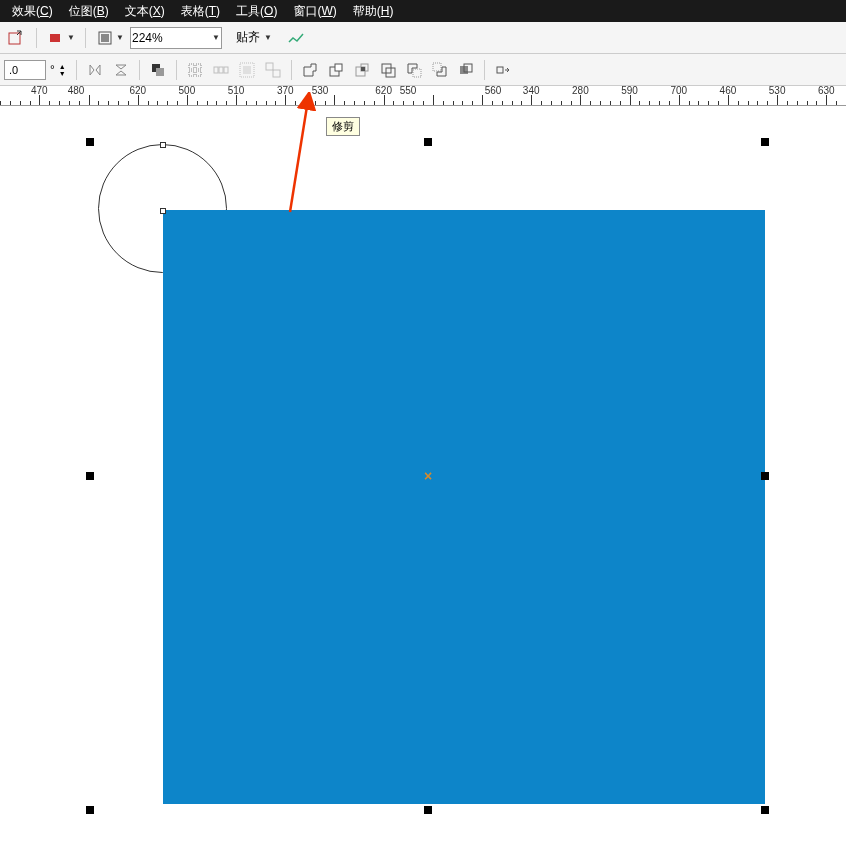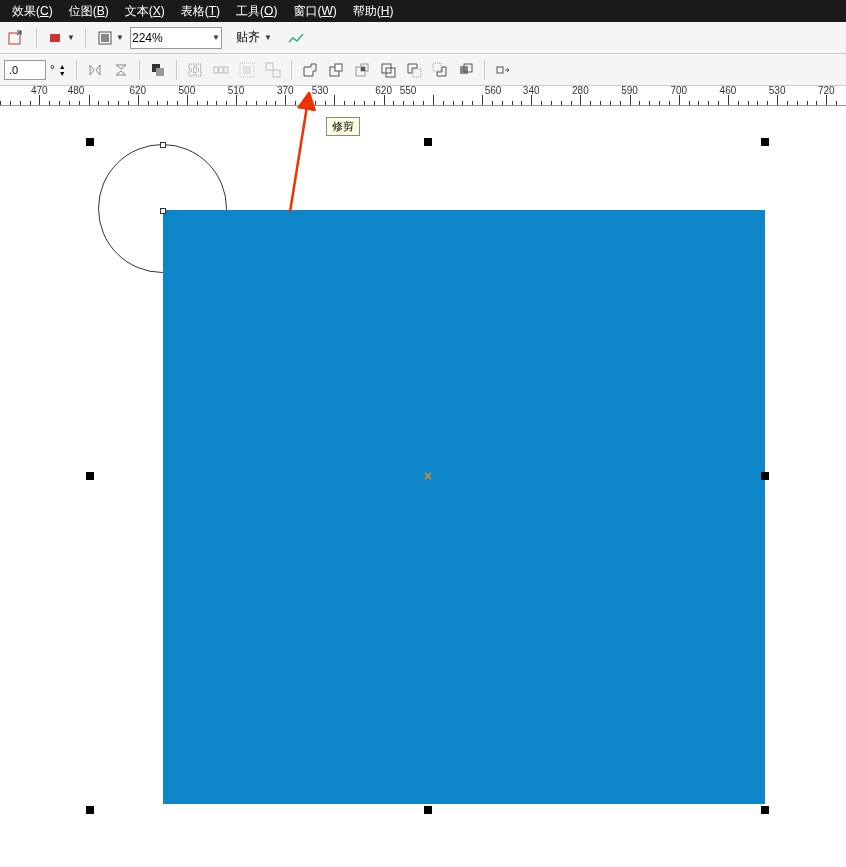--- a/index.html
+++ b/index.html
@@ -419,21 +419,21 @@
     <div class="ruler-tick minor" style="left: 747.628px;"></div>
     <div class="ruler-tick minor" style="left: 757.465px;"></div>
     <div class="ruler-tick minor" style="left: 767.302px;"></div>
     <div class="ruler-tick major" style="left: 777.14px;"></div>
     <div class="ruler-label" style="left: 777.14px;">530</div>
     <div class="ruler-tick minor" style="left: 786.977px;"></div>
     <div class="ruler-tick minor" style="left: 796.814px;"></div>
     <div class="ruler-tick minor" style="left: 806.651px;"></div>
     <div class="ruler-tick minor" style="left: 816.488px;"></div>
     <div class="ruler-tick major" style="left: 826.326px;"></div>
-    <div class="ruler-label" style="left: 826.326px;">720</div>
+    <div class="ruler-label" style="left: 826.326px;">630</div>
     <div class="ruler-tick minor" style="left: 836.163px;"></div>
   </div>
 
 <div class="canvas-area">
   <div class="circle"></div>
   <div class="blue-rect"></div>
 
   <div class="selection-handle" style="left:86px; top:32px;"></div>
   <div class="selection-handle" style="left:424px; top:32px;"></div>
   <div class="selection-handle" style="left:761px; top:32px;"></div>

